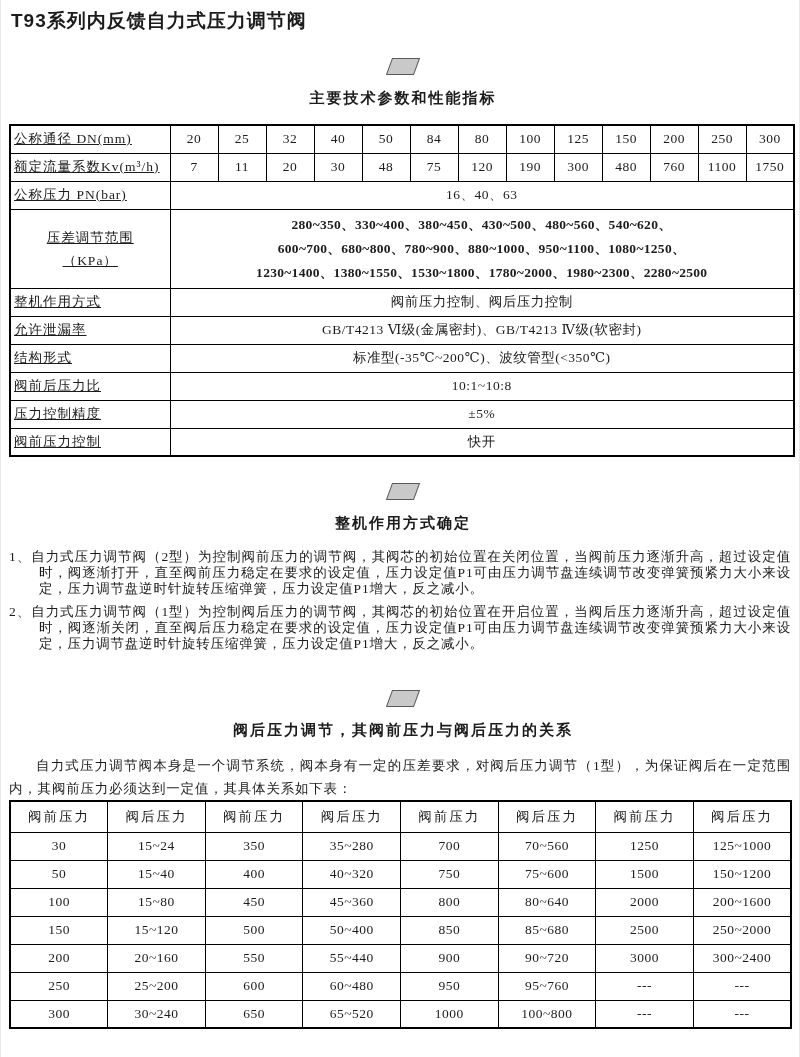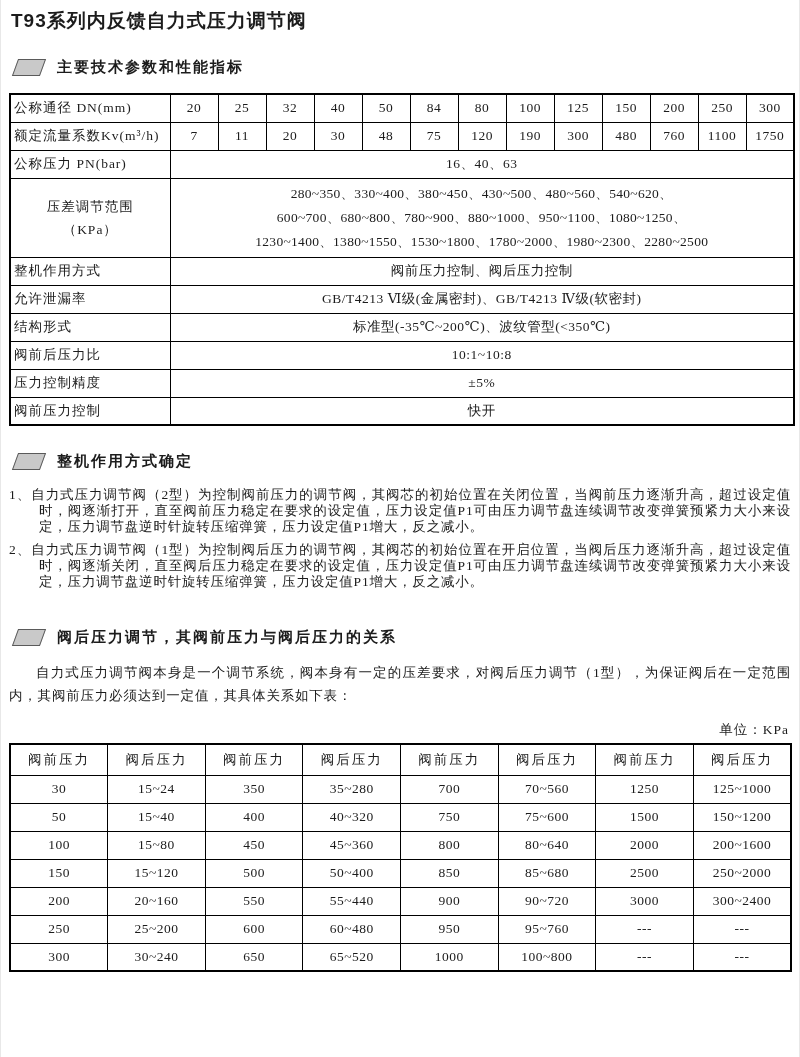--- a/index.html
+++ b/index.html
@@ -9,40 +9,40 @@
     padding:6px 8px; position:relative; overflow:hidden;
     font-family:"Liberation Serif","DejaVu Serif",serif; color:#1c1c1c;
   }
   .doc-title {
     font-family:"Liberation Sans","DejaVu Sans",sans-serif;
     font-weight:bold; font-size:19px; letter-spacing:1px; margin:2px 0 0 2px;
   }
   .section-heading {
     display:flex; align-items:center; gap:14px; margin-left:6px;
     font-family:"Liberation Sans","DejaVu Sans",sans-serif;
-    font-weight:bold; font-size:15px; letter-spacing:2px;
+    font-weight:bold; font-size:15px; letter-spacing:2px;flex-direction:column;
   }
   .sh1 { margin-top:24px; }
   .sh2 { margin-top:26px; }
   .sh3 { margin-top:38px; }
   .para-mark {
     display:inline-block; width:28px; height:17px; background:#c9c9c9;
     border:1px solid #5a5a5a; transform:skewX(-20deg); flex:0 0 auto;
   }
   table { border-collapse:collapse; width:784px; table-layout:fixed; }
   table, td { border:1px solid #000; }
   table { border-width:2px; }
   td {
     font-size:13.5px; text-align:center; vertical-align:middle;
     padding:2px 3px; height:28px; letter-spacing:0.5px;
   }
   #table1 { margin-top:16px; }
-  #table1 td.lbl { text-align:left; letter-spacing:1px; }
+  #table1 td.lbl { text-align:left; letter-spacing:1px;text-decoration:underline; }
   #table1 td.multi { white-space:pre-line; text-align:center; line-height:23px; }
-  #table1 td.rangeval { line-height:24px; padding:3px 0; letter-spacing:0.3px; }
+  #table1 td.rangeval { line-height:24px; padding:3px 0; letter-spacing:0.3px;font-weight:bold; }
   .body-list { margin-top:16px; font-size:13.5px; line-height:16px; text-align:justify; }
   .num-item { padding-left:30px; text-indent:-30px; margin-bottom:7px; letter-spacing:0.8px; }
   .body-para { margin-top:14px; font-size:13.5px; line-height:23px; text-indent:2em; text-align:justify; letter-spacing:0.8px; }
   .unit-note { text-align:right; font-size:13.5px; margin:14px 2px 4px 0; letter-spacing:1px; }
   #table2 { width:783px; }
   #table2 td.hdr { height:31px; letter-spacing:2px; }
 </style>
 </head>
 <body>
 
@@ -141,21 +141,20 @@
     <p class="num-item"><span>2、</span><span>自力式压力调节阀（1型）为控制阀后压力的调节阀，其阀芯的初始位置在开启位置，当阀后压力逐渐升高，超过设定值时，阀逐渐关闭，直至阀后压力稳定在要求的设定值，压力设定值P1可由压力调节盘连续调节改变弹簧预紧力大小来设定，压力调节盘逆时针旋转压缩弹簧，压力设定值P1增大，反之减小。</span></p>
   </div>
 
   <div class="section-heading sh3">
     <span class="para-mark"></span>
     <span>阀后压力调节，其阀前压力与阀后压力的关系</span>
   </div>
 
   <p class="body-para">自力式压力调节阀本身是一个调节系统，阀本身有一定的压差要求，对阀后压力调节（1型），为保证阀后在一定范围内，其阀前压力必须达到一定值，其具体关系如下表：</p>
 
-  <div class="unit-note">单位：KPa</div>
 
   <table id="table2">
     <tbody>
         <tr>
           <td class="hdr">阀前压力</td>
           <td class="hdr">阀后压力</td>
           <td class="hdr">阀前压力</td>
           <td class="hdr">阀后压力</td>
           <td class="hdr">阀前压力</td>
           <td class="hdr">阀后压力</td>

